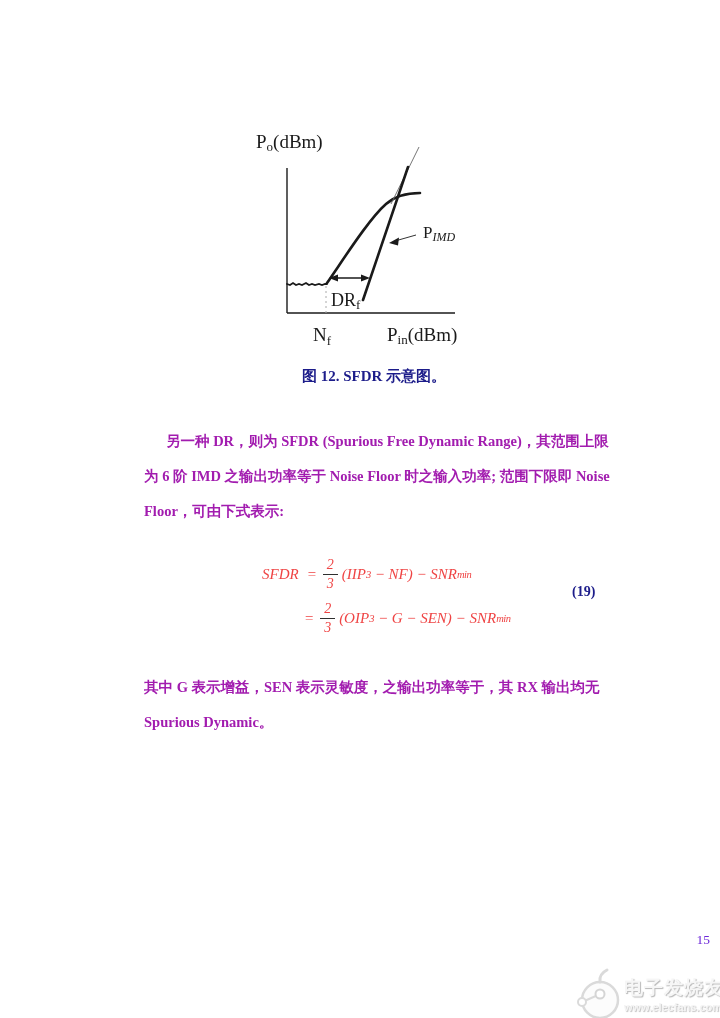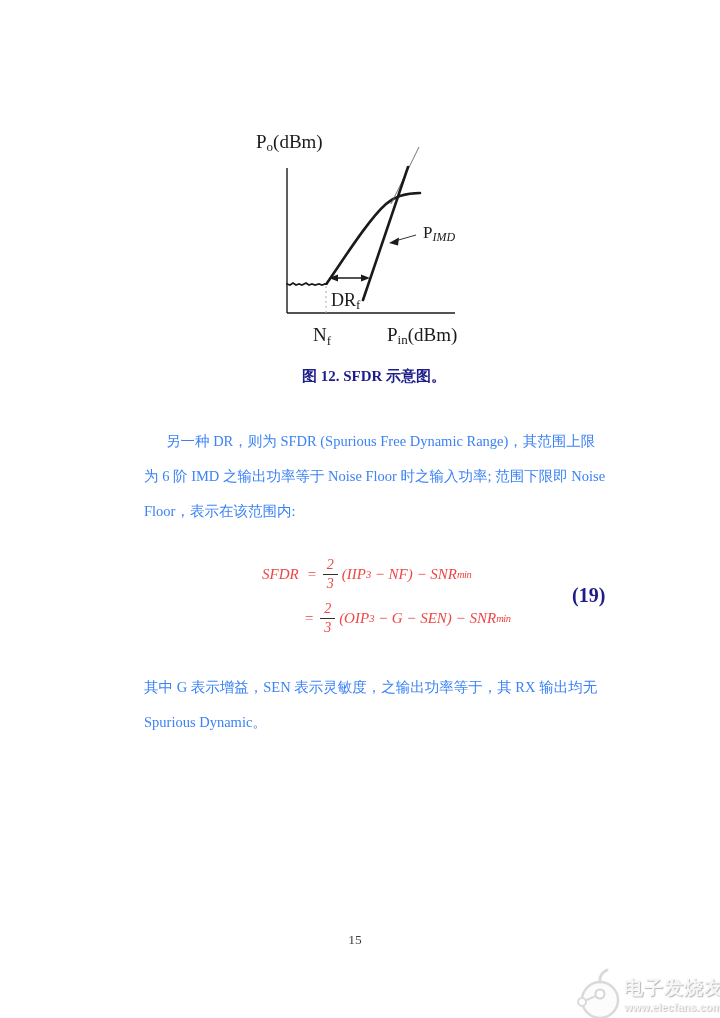--- a/index.html
+++ b/index.html
@@ -22,21 +22,21 @@
   .arrw  { stroke: #1a1a1a; stroke-width: 1.3; }
   .ah    { fill: #1a1a1a; }
 
   
   .caption {
     position: absolute; left: 14px; top: 367px; width: 720px;
     text-align: center; color: #1c1c8a; font-weight: bold; font-size: 15px;
   }
   .bline {
     position: absolute; left: 144px; white-space: nowrap;
-    color: #3b82f6; font-weight: normal; font-size: 14.5px; line-height: 20px;
+    color: #a21caf; font-weight: bold; font-size: 14.5px; line-height: 20px;
   }
   .p1-l1 { top: 431px; left: 166px; }
   .p1-l2 { top: 466px; }
   .p1-l3 { top: 501px; }
   .p2-l1 { top: 677px; }
   .p2-l2 { top: 712px; }
 
   
   .equation {
     position: absolute; left: 262px; top: 552px;
@@ -46,27 +46,27 @@
   .eq-row2 { margin-left: 40px; }
   .eq-lhs { margin-right: 6px; }
   .eq-eq  { margin: 0 2px; }
   .frac { display: inline-flex; flex-direction: column; align-items: center; margin: 0 4px; }
   .frac .fnum { font-size: 14px; line-height: 16px; padding: 0 4px 1px; border-bottom: 1.2px solid #2f2f2f; }
   .frac .fden { font-size: 14px; line-height: 17px; }
   .eq-main2 { margin-left: 4px; font-style: italic; }
   .eq-sub { font-size: 10.5px; vertical-align: -4px; letter-spacing: -0.5px; }
   .eq-number {
     position: absolute; left: 572px; top: 584px;
-    color: #1c1c8a; font-weight: bold; font-size: 20px; font-style: normal;
+    color: #1c1c8a; font-weight: bold; font-size: 14px; font-style: normal;
   }
 
   
   .page-number {
     position: absolute; left: 0; top: 932px; width: 710px;
-    text-align: center; color: #404040; font-size: 13.5px;
+    text-align: right; color: #6d28d9; font-size: 13.5px;
   }
 
   
   .watermark { position: absolute; left: 576px; top: 961px; width: 144px; height: 63px; }
   .wm-logo { position: absolute; left: 0; top: 2px; }
   .wm-brand {
     position: absolute; left: 48px; top: 14px;
     font-family: "Liberation Sans", sans-serif;
     font-size: 19px; font-weight: bold; letter-spacing: 1px;
     color: #f6f6f6; text-shadow: 1px 1px 1px #b9b9b9, -1px -1px 0 #ffffff;
@@ -117,21 +117,21 @@
 
   <text x="58" y="216" font-size="19"><tspan>N</tspan><tspan font-size="13" dy="4">f</tspan></text>
 
   <text x="132" y="216" font-size="19"><tspan>P</tspan><tspan font-size="13" dy="3">in</tspan><tspan font-size="19" dy="-3">(dBm)</tspan></text>
 </svg>
 
 <div class="caption">图 12. SFDR 示意图。</div>
 
 <div class="bline p1-l1">另一种 DR，则为 SFDR (Spurious Free Dynamic Range)，其范围上限</div>
 <div class="bline p1-l2">为 6 阶 IMD 之输出功率等于 Noise Floor 时之输入功率; 范围下限即 Noise</div>
-<div class="bline p1-l3">Floor，表示在该范围内:</div>
+<div class="bline p1-l3">Floor，可由下式表示:</div>
 
 <div class="equation">
   <div class="eq-row">
     <span class="eq-lhs">SFDR</span>
     <span class="eq-eq">=</span>
     <span class="frac">
       <span class="fnum">2</span>
       <span class="fden">3</span>
     </span>
     <span>(IIP</span>

